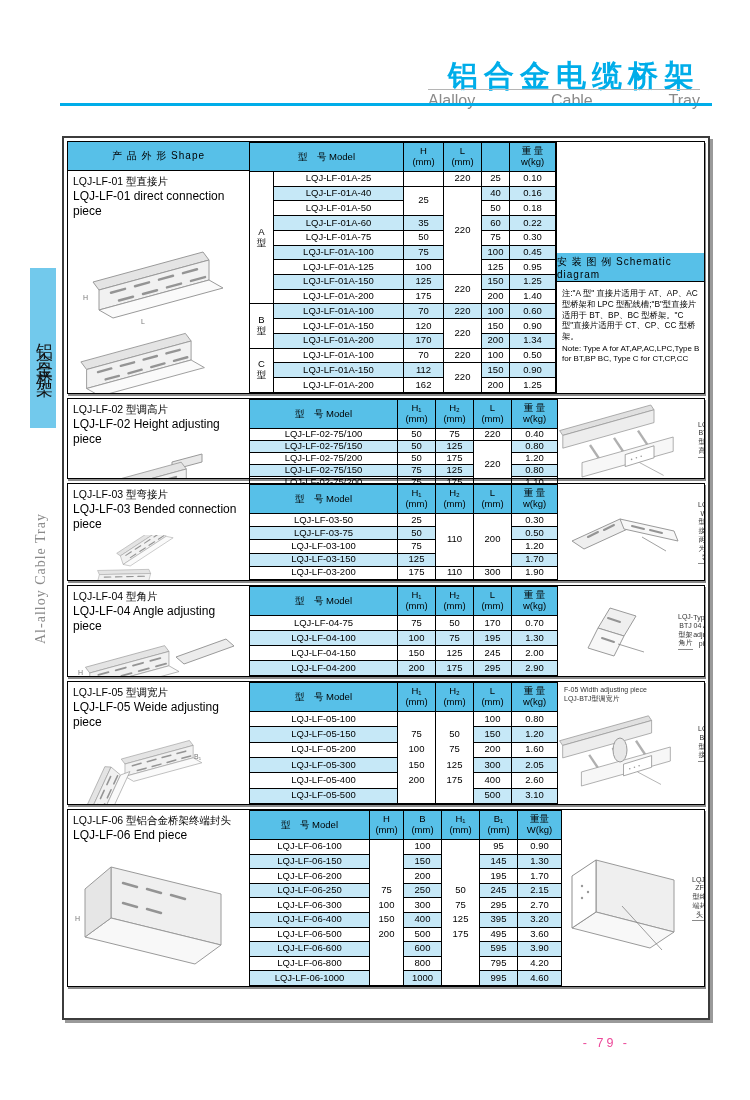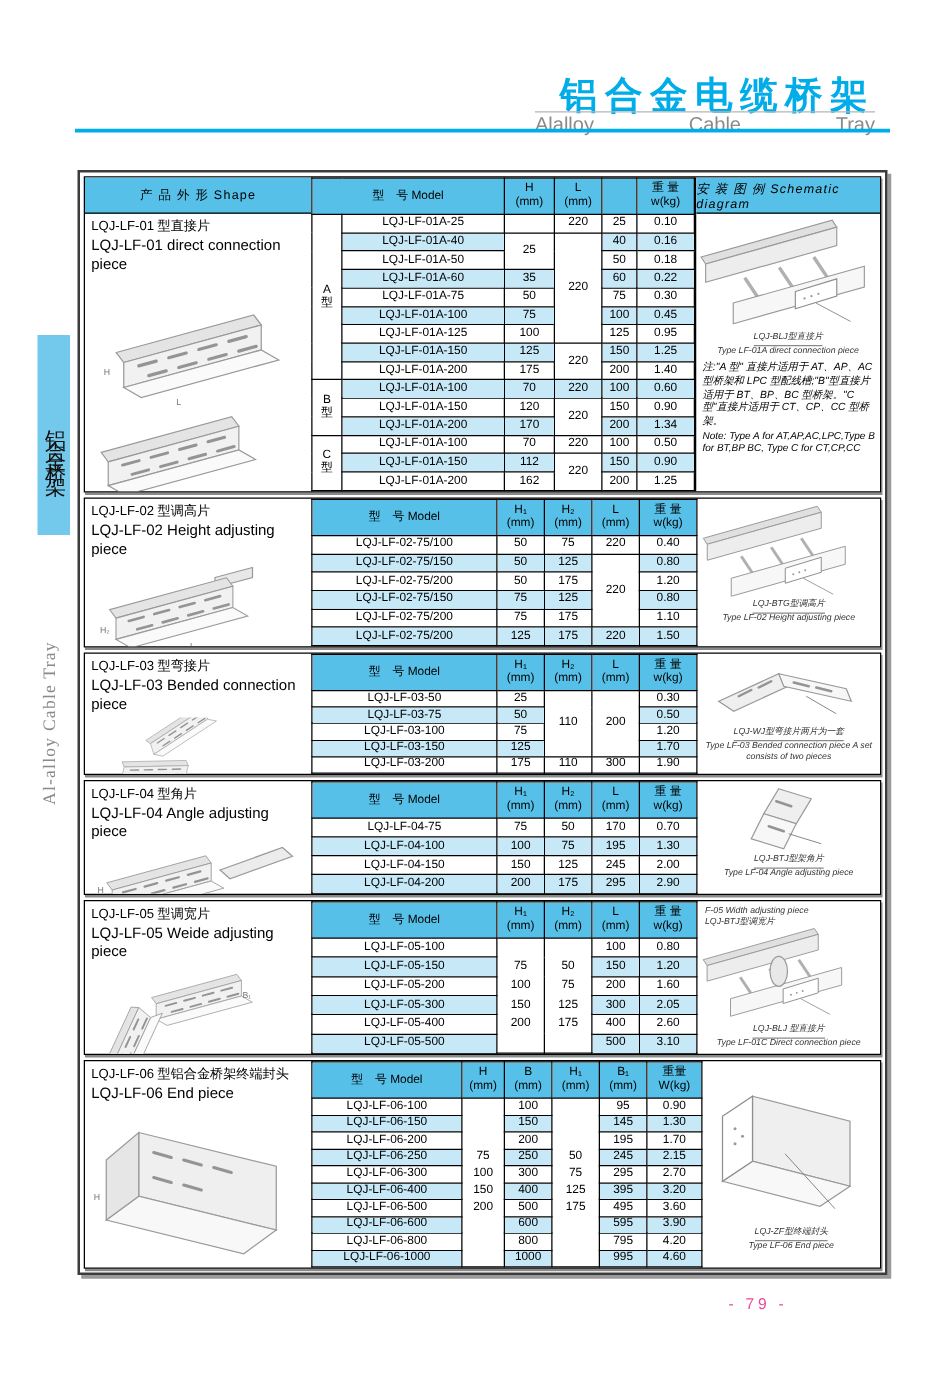--- a/index.html
+++ b/index.html
@@ -21,25 +21,25 @@
   .side-en{position:absolute;left:33px;top:434px;height:210px;writing-mode:vertical-rl;
            transform:rotate(180deg);font-family:"Liberation Serif","DejaVu Serif",serif;
            font-size:14px;color:#8a8a8a;letter-spacing:1px;}
 
   
   .frame{position:absolute;left:62px;top:136px;width:648px;height:884px;box-sizing:border-box;
          border:2px solid #3c3c3c;box-shadow:3px 3px 0 #9a9a9a;padding:3px;
          display:flex;flex-direction:column;gap:4px;background:#fff;}
   .box{position:relative;border:1px solid #000;box-shadow:1px 2px 0 #8a8a8a;
        display:flex;background:#fff;box-sizing:border-box;}
-  .b0{height:253px}.b1{height:120px}.b2{height:98px}.b3{height:92px}.b4{height:124px}.b5{height:178px}
+  .b0{height:253px}.b1{height:81px}.b2{height:98px}.b3{height:92px}.b4{height:124px}.b5{height:178px}
   .box .left{width:181px;flex:none;position:relative;overflow:hidden;}
   .box .mid{flex:none;}
-  .box .right{flex:1;position:relative;overflow:hidden;display:flex;flex-direction:column;
-              align-items:center;font-style:italic;}
+  .box .right{flex:1;position:relative;overflow:hidden;display:flex;flex-direction:row;
+              align-items:center;}
   .b0 .right{border-left:1px solid #000;}
 
   .colhead{height:29px;background:#57c0e8;border-bottom:1px solid #000;display:flex;
            align-items:center;justify-content:center;font-size:10px;letter-spacing:1px;
            width:100%;box-sizing:border-box;flex:none;}
   .left .colhead{position:absolute;top:0;left:0;}
   .b0 .left .pad{padding-top:29px;}
 
   .names{padding:4px 3px 0 5px;font-size:10.5px;line-height:1.3;}
   .names .en{font-size:12px;}

